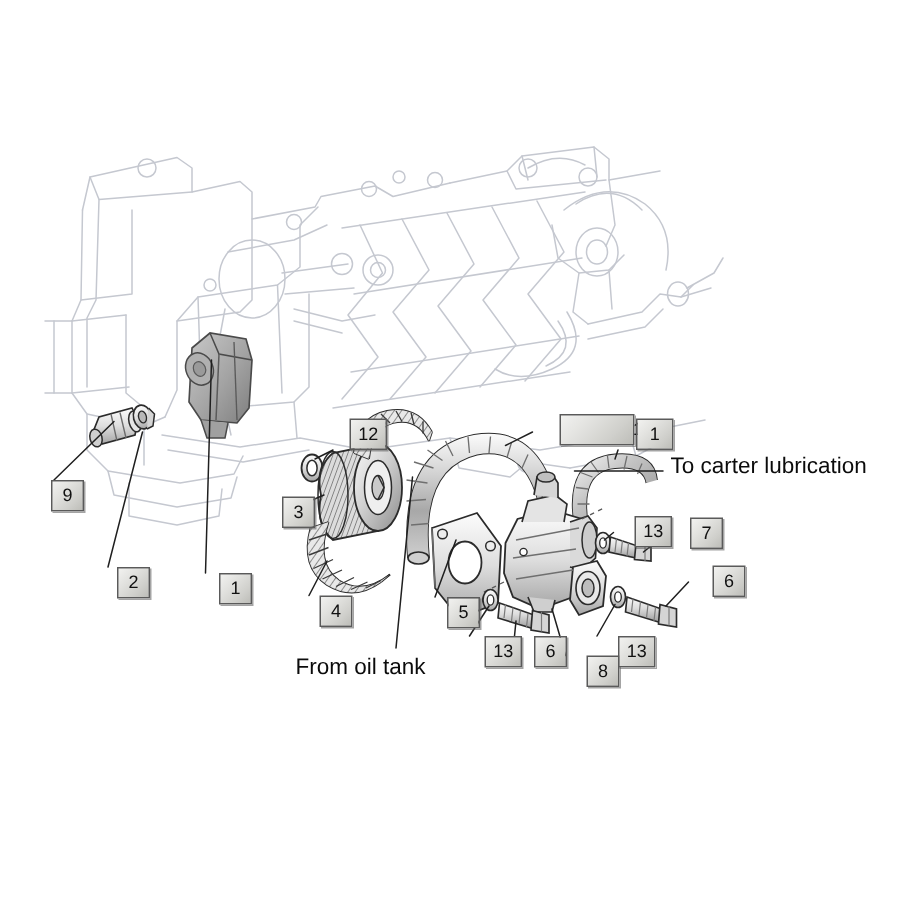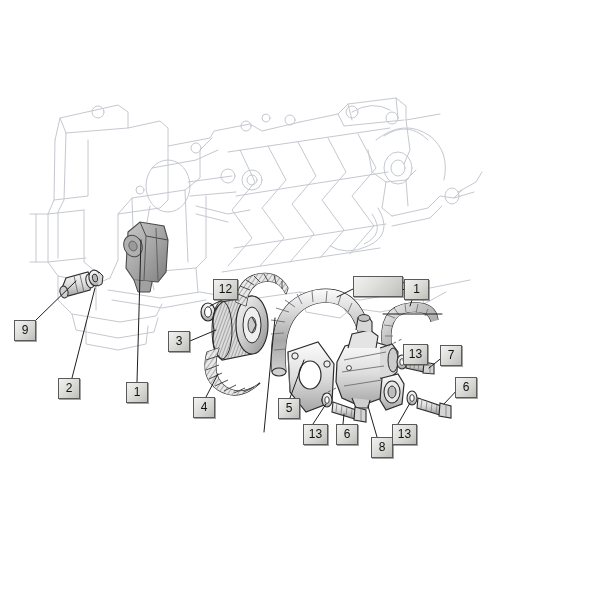--- a/index.html
+++ b/index.html
@@ -34,20 +34,21 @@
     border: 1px solid #5a5a5a;
     background: linear-gradient(135deg, #f2f2f0 0%, #e2e2df 35%, #cfcfcb 72%, #bdbdb8 100%);
     color: #111111;
     font-family: "Liberation Sans", sans-serif;
     font-size: 12px;
     line-height: 19px;
     text-align: center;
     font-weight: 400;
     box-shadow: 1px 1px 0 rgba(90,90,90,0.55);
     user-select: none;
+    margin-left: 20px;
   }
   .callout.wide {
     width: 25px;
   }
   
   .annotation {
     position: absolute;
     color: #0b0b0b;
     font-family: "Liberation Sans", sans-serif;
     font-size: 15px;
@@ -405,16 +406,20 @@
 
   <div class="callout wide" style="left:404px; top:279px;">1</div>
 
   <div class="callout wide" style="left:403px; top:344px;">13</div>
 
   <div class="callout" style="left:440px; top:345px;">7</div>
 
   <div class="callout" style="left:455px; top:377px;">6</div>
 
   <div class="annotation center" style="left:447px; top:302px;">
+    <div>To carter lubrication</div>
   </div>
 
+  <div class="annotation" style="left:197px; top:436px;">
+    <div>From oil tank</div>
+  </div>
 
 </div>
 
 </body></html>

